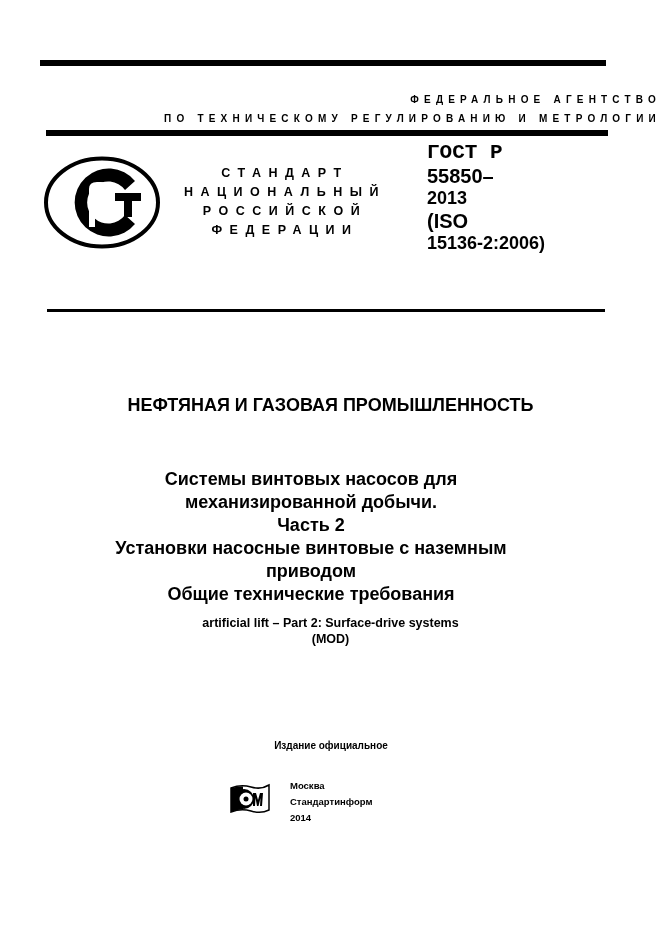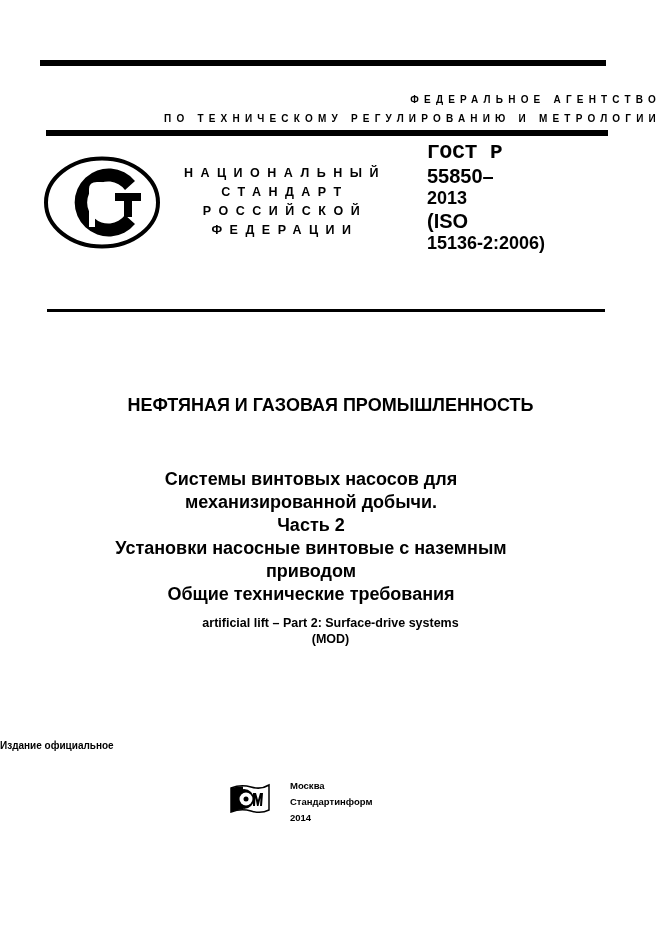--- a/index.html
+++ b/index.html
@@ -76,22 +76,23 @@
       left: 0; width: 661px;
       top: 615px;
       text-align: center;
       font-weight: bold;
       font-size: 12.5px;
       line-height: 16px;
     }
 
     .official {
       position: absolute;
-      left: 0; width: 638px;
+      left: 12px; width: 638px;
       top: 740px;
+      text-align: center;
       font-weight: bold;
       font-size: 10px;
     }
 
     .publisher {
       position: absolute;
       left: 290px; width: 90px;
       top: 778px;
       text-align: left;
       font-weight: bold;
@@ -115,22 +116,22 @@
 
     <path d="M 92 26 A 34 34 0 1 0 92 69 L 82 60 A 21 21 0 1 1 82 35 Z" fill="#000"></path>
 
     <path d="M 46 72 L 46 34 Q 46 27 54 27 L 58 27 Q 68 27 68 39 Q 68 51 58 51 L 52 51 L 52 72 Z M 52 33 L 52 45 L 57 45 Q 62 45 62 39 Q 62 33 57 33 Z" fill="#fff"></path>
 
     <path d="M 72 38 L 98 38 L 98 46 L 89 46 L 89 62 L 81 62 L 81 46 L 72 46 Z" fill="#000"></path>
   </svg>
 </div>
 
 <div class="natstd" style="top:164px;">
+  <div>СТАНДАРТ</div>
   <div>НАЦИОНАЛЬНЫЙ</div>
-  <div>СТАНДАРТ</div>
   <div>РОССИЙСКОЙ</div>
   <div>ФЕДЕРАЦИИ</div>
 </div>
 
 <div class="gost">
   <div class="big">ГОСТ Р</div>
   <div>55850–</div>
   <div class="small">2013</div>
   <div>(ISO</div>
   <div class="small">15136-2:2006)</div>

